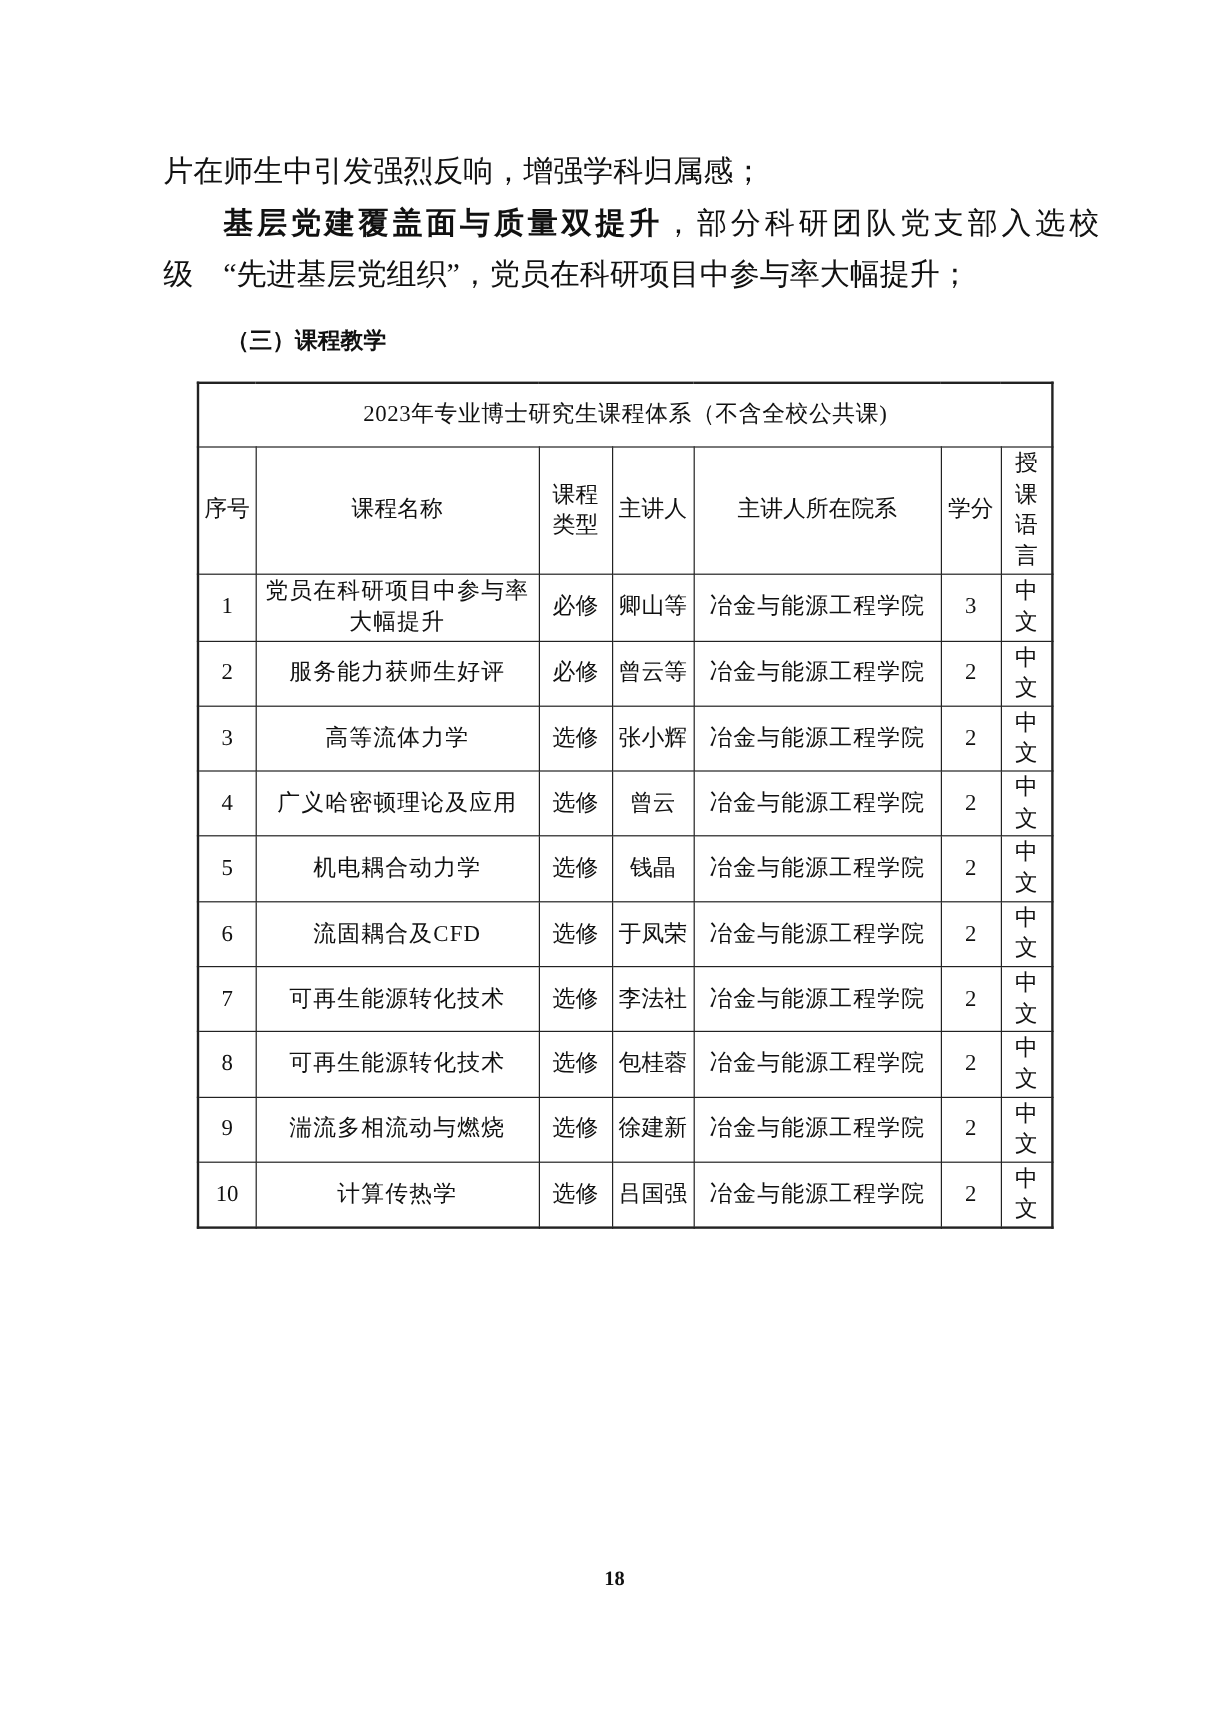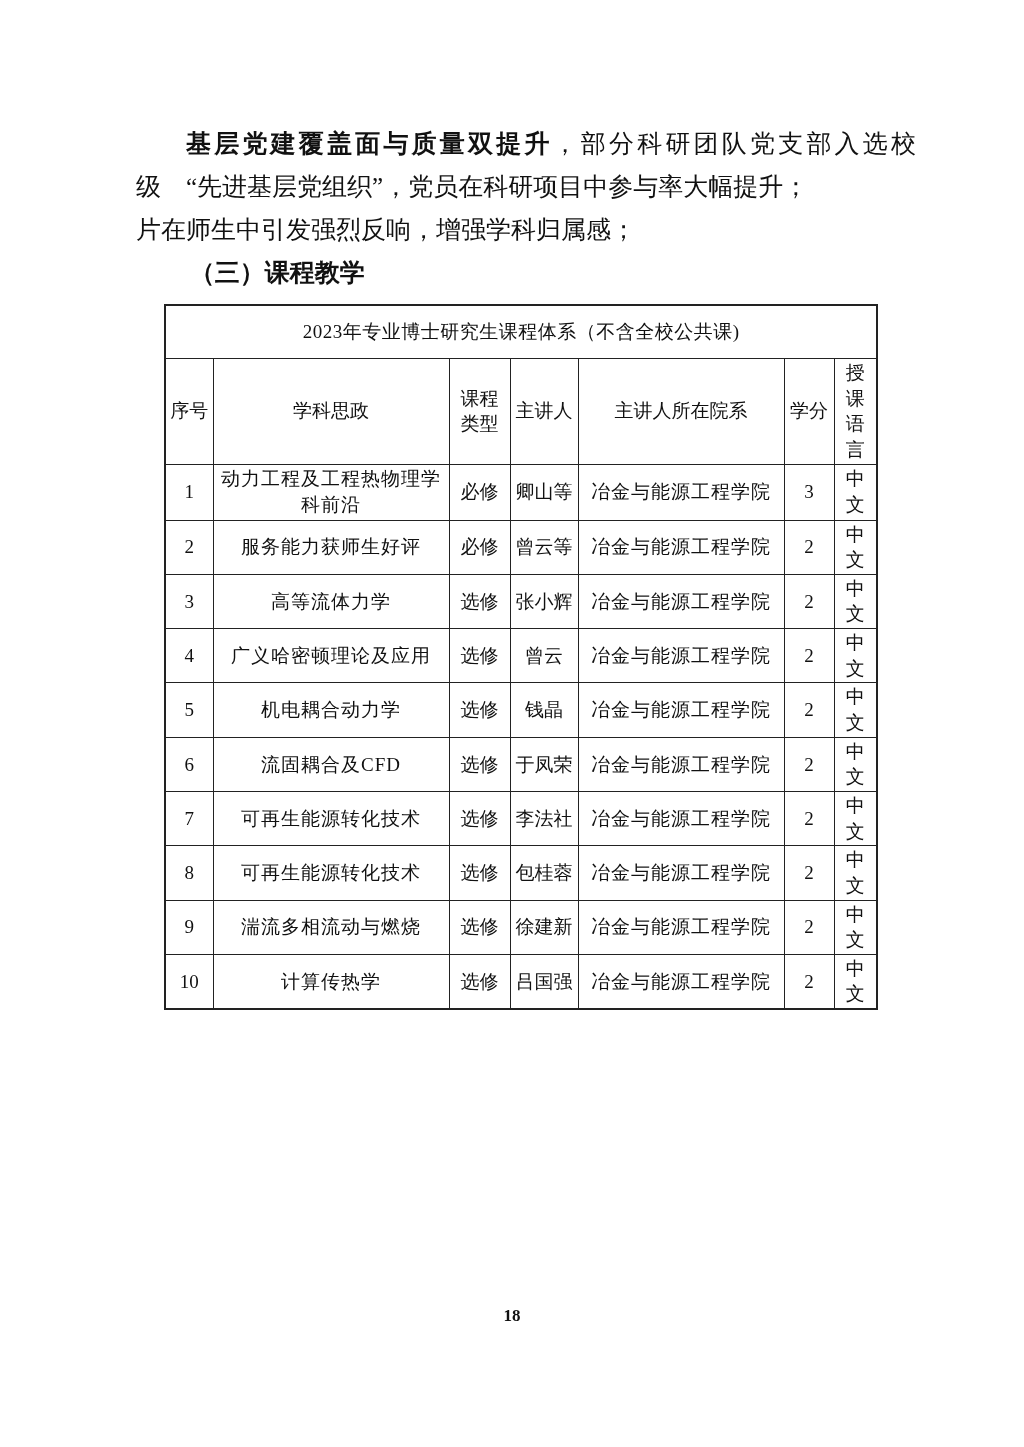--- a/index.html
+++ b/index.html
@@ -22,24 +22,24 @@
     font-size: 25px;
     line-height: 43px;
     text-align: justify;
     margin: 0;
     font-weight: 400;
     word-break: break-all;
   }
   .par.indent { text-indent: 2em; }
   .lead { font-weight: 700; }
   .section-heading {
-    font-size: 25px;
+    font-size: 19px;
     line-height: 43px;
     font-weight: 700;
-    margin: 0;
+    margin: 12px;
     text-indent: 2.15em;
   }
   .table-wrap { margin: 10px 0 0 28px; }
   table.course-table {
     border-collapse: collapse;
     table-layout: fixed;
     width: 712px;
     border: 2px solid #222222;
   }
   .course-table th, .course-table td {
@@ -71,23 +71,23 @@
     font-size: 17px;
     font-weight: 700;
   }
 </style>
 </head>
 <body>
 
 <div class="page">
   <div class="text-block">
 
+    <p class="par"><span class="lead"></span><span>片在师生中引发强烈反响，增强学科归属感；</span></p>
+
     <p class="par indent"><span class="lead">基层党建覆盖面与质量双提升</span><span>，部分科研团队党支部入选校级　“先进基层党组织”，党员在科研项目中参与率大幅提升；</span></p>
-
-    <p class="par"><span class="lead"></span><span>片在师生中引发强烈反响，增强学科归属感；</span></p>
 
 
     <h3 class="section-heading">（三）课程教学</h3>
 
 
     <div class="table-wrap">
       <table class="course-table">
         <colgroup>
           <col style="width:48px">
           <col style="width:236px">
@@ -96,32 +96,32 @@
           <col style="width:206px">
           <col style="width:50px">
           <col style="width:43px">
         </colgroup>
         <thead>
           <tr>
             <th colspan="7" class="title-cell">2023年专业博士研究生课程体系（不含全校公共课)</th>
           </tr>
           <tr class="header-row">
             <th>序号</th>
-            <th>学科思政</th>
+            <th>课程名称</th>
             <th>课程类型</th>
             <th>主讲人</th>
             <th>主讲人所在院系</th>
             <th>学分</th>
             <th>授课语言</th>
           </tr>
         </thead>
         <tbody>
             <tr class="data-row tall">
               <td class="col-0">1</td>
-              <td class="col-1">动力工程及工程热物理学科前沿</td>
+              <td class="col-1">党员在科研项目中参与率大幅提升</td>
               <td class="col-2">必修</td>
               <td class="col-3">卿山等</td>
               <td class="col-4">冶金与能源工程学院</td>
               <td class="col-5">3</td>
               <td class="col-6">中文</td>
             </tr>
             <tr class="data-row">
               <td class="col-0">2</td>
               <td class="col-1">服务能力获师生好评</td>
               <td class="col-2">必修</td>

